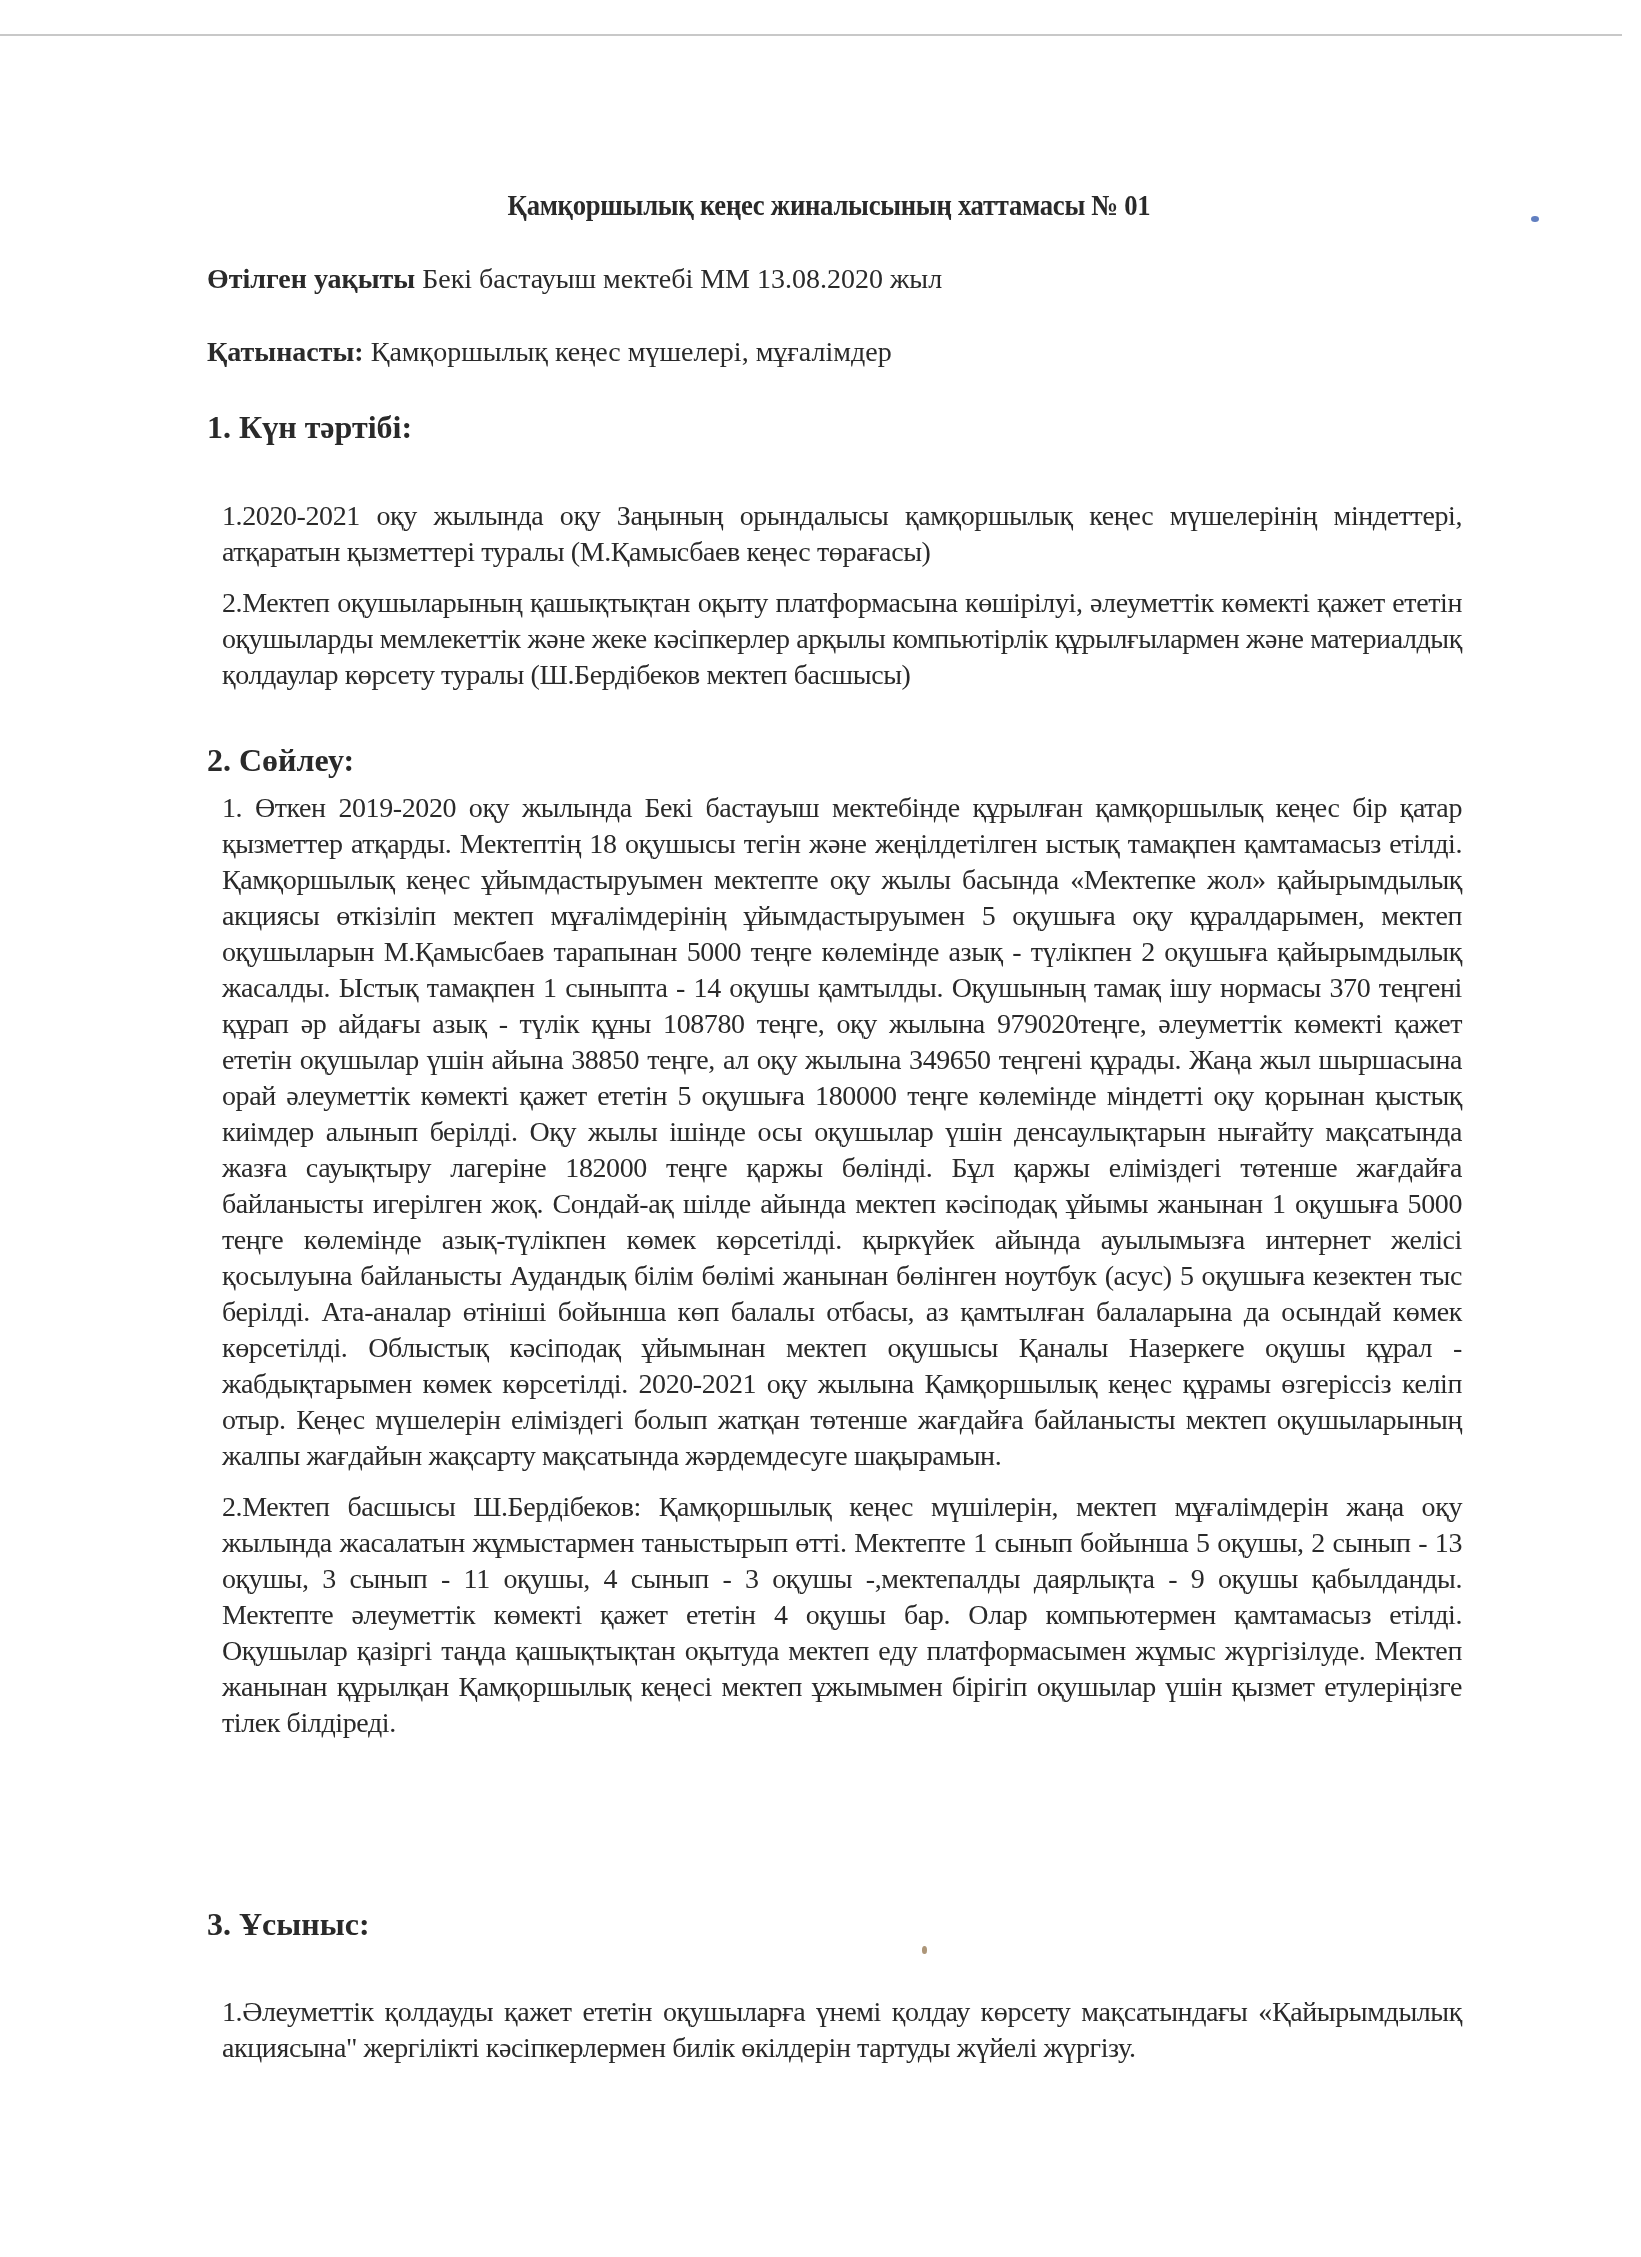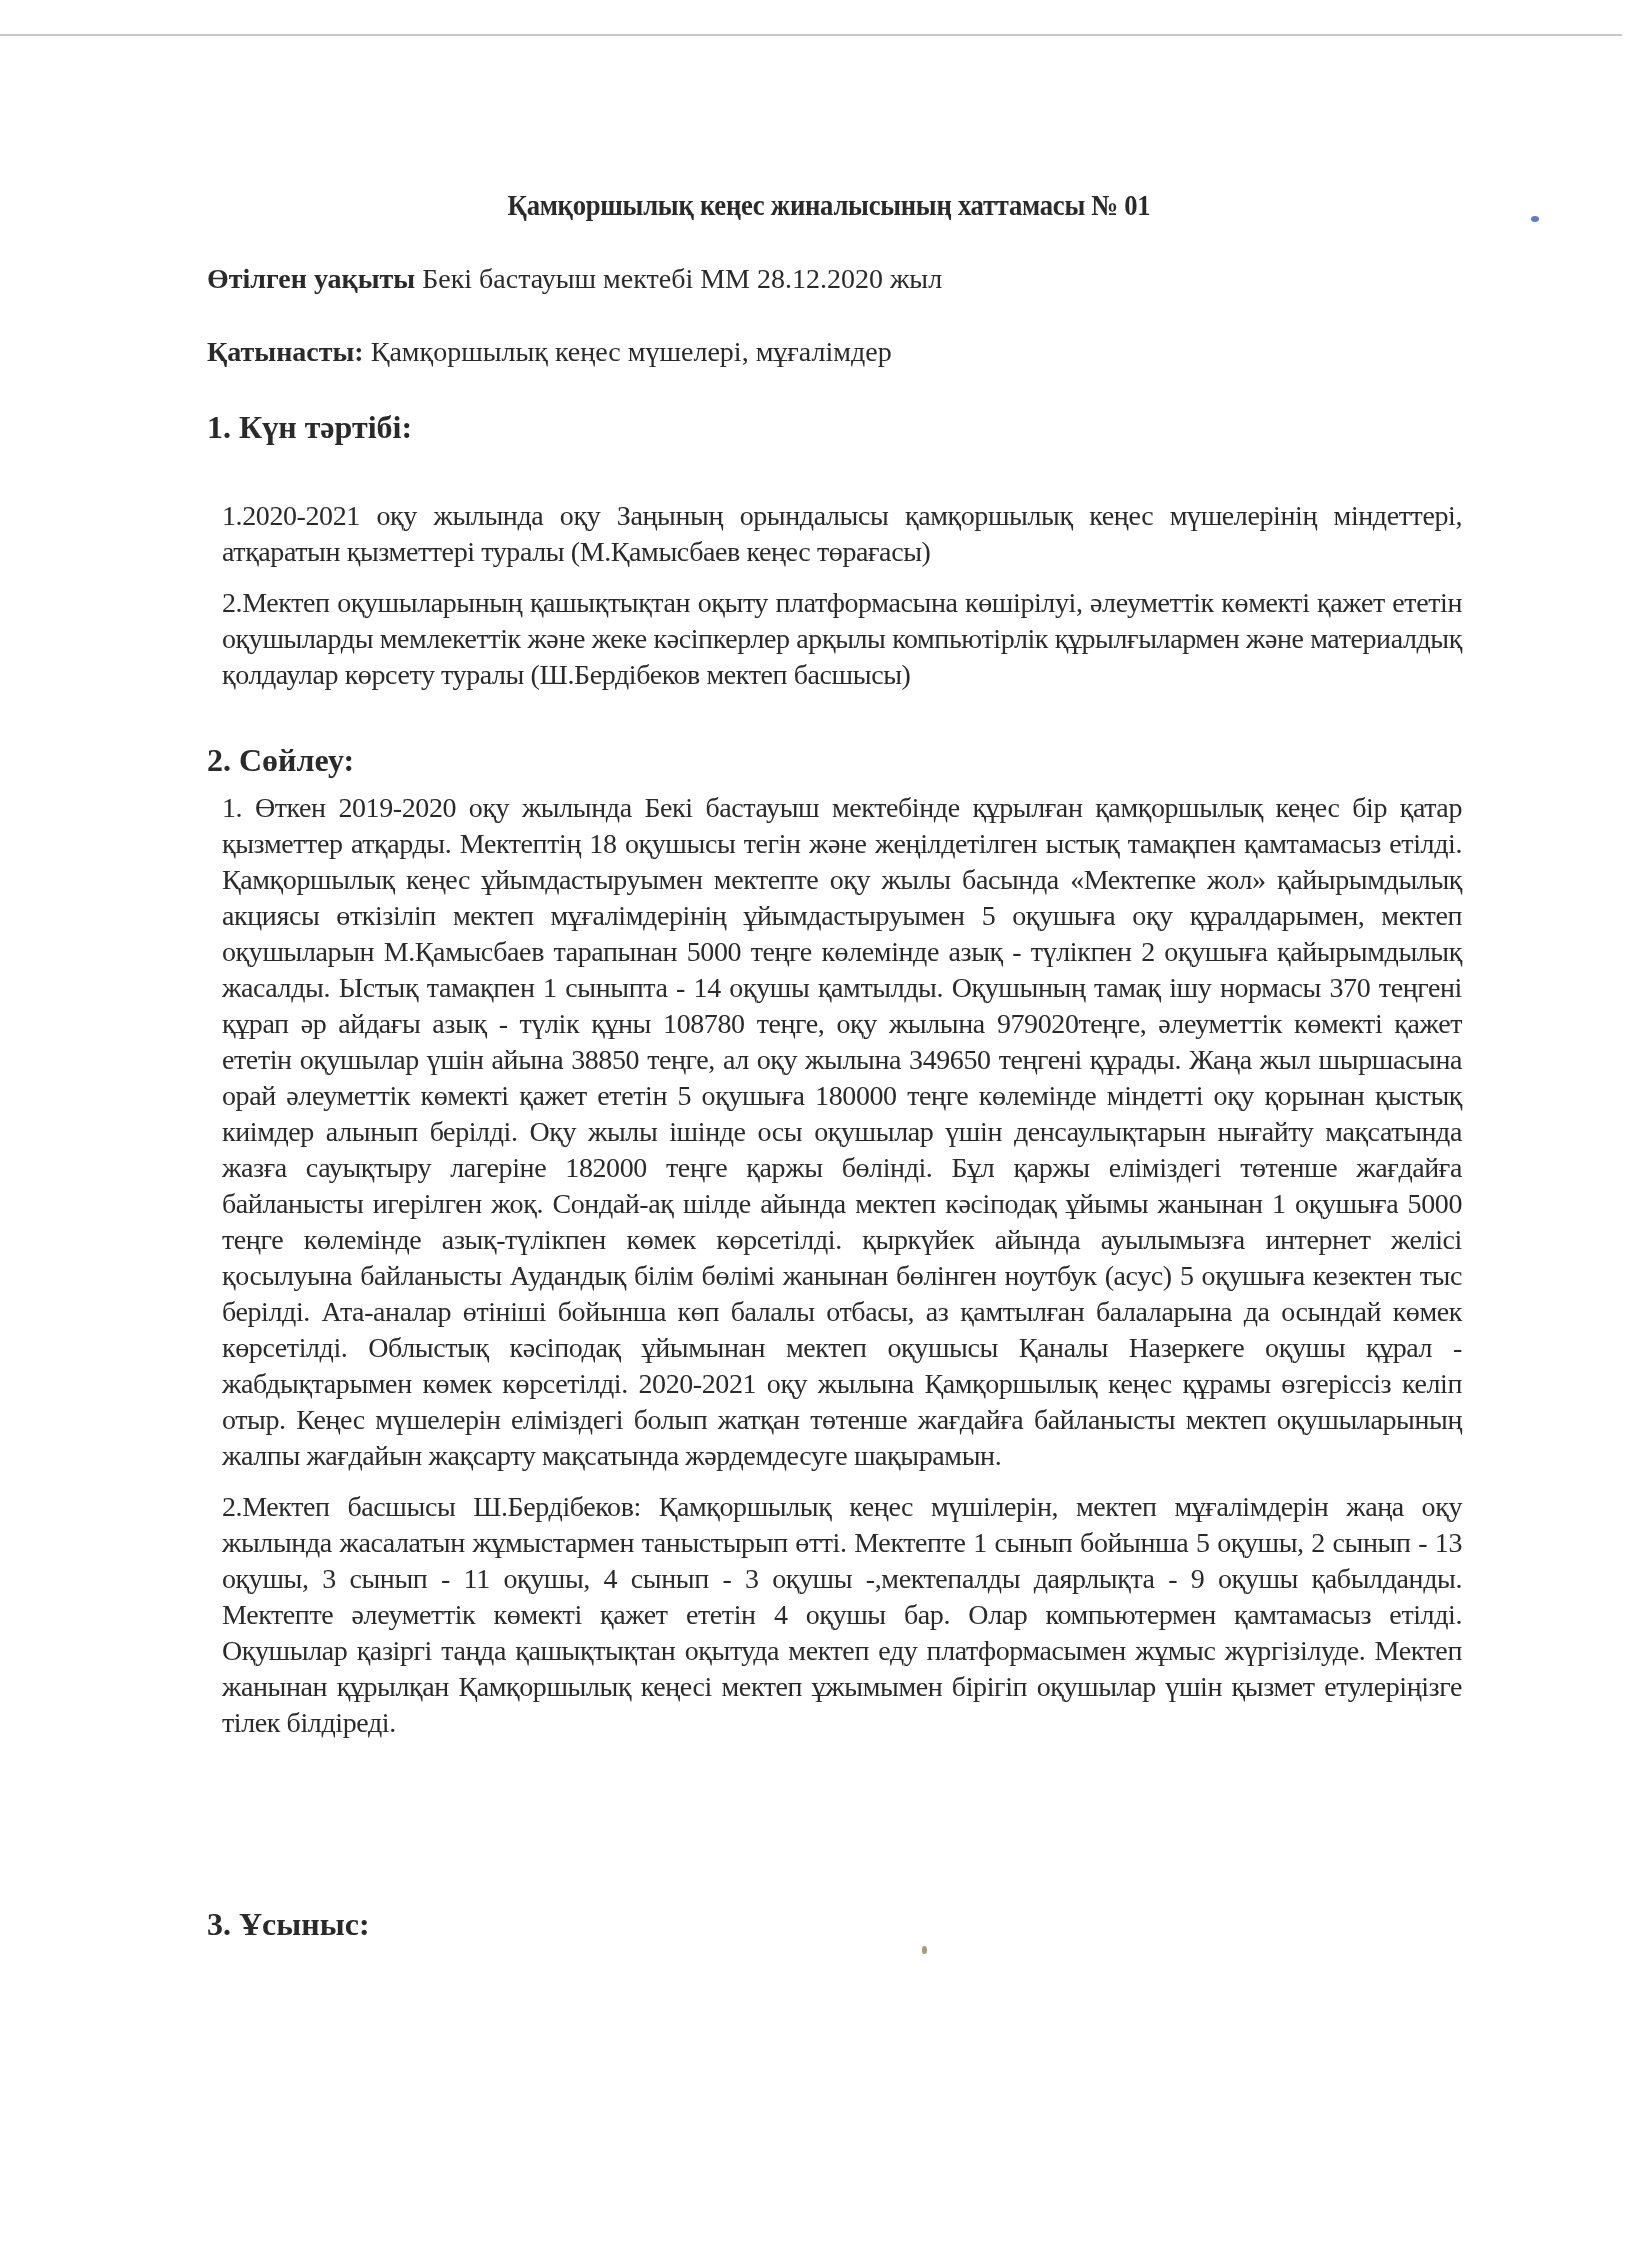--- a/index.html
+++ b/index.html
@@ -87,21 +87,21 @@
 <div class="top-rule"></div>
 <div class="speck"></div>
 <div class="speck2"></div>
 
 <div class="page">
 
   <div class="title">Қамқоршылық кеңес жиналысының хаттамасы № 01</div>
 
   <div class="line-meta" style="top:263px;">
     <b>Өтілген уақыты</b>
-    <span>Бекі бастауыш мектебі ММ 28.12.2020 жыл</span>
+    <span>Бекі бастауыш мектебі ММ 13.08.2020 жыл</span>
   </div>
 
   <div class="line-meta" style="top:336px;">
     <b>Қатынасты:</b>
     <span>Қамқоршылық кеңес мүшелері, мұғалімдер</span>
   </div>
 
   <div class="heading" style="top:409px;">1. Күн тәртібі:</div>
   <div class="para" style="top:483px;">
     <p>1.2020-2021 оқу жылында оқу Заңының орындалысы қамқоршылық кеңес мүшелерінің міндеттері, атқаратын қызметтері туралы (М.Қамысбаев кеңес төрағасы)</p>
@@ -109,16 +109,17 @@
   </div>
 
   <div class="heading" style="top:742px;">2. Сөйлеу:</div>
   <div class="para" style="top:775px;">
     <p>1. Өткен 2019-2020 оқу жылында Бекі бастауыш мектебінде құрылған қамқоршылық кеңес бір қатар қызметтер атқарды. Мектептің 18 оқушысы тегін және жеңілдетілген ыстық тамақпен қамтамасыз етілді. Қамқоршылық кеңес ұйымдастыруымен мектепте оқу жылы басында «Мектепке жол» қайырымдылық акциясы өткізіліп мектеп мұғалімдерінің ұйымдастыруымен 5 оқушыға оқу құралдарымен, мектеп оқушыларын М.Қамысбаев тарапынан 5000 теңге көлемінде азық - түлікпен 2 оқушыға қайырымдылық жасалды. Ыстық тамақпен 1 сыныпта - 14 оқушы қамтылды. Оқушының тамақ ішу нормасы 370 теңгені құрап әр айдағы азық - түлік құны 108780 теңге, оқу жылына 979020теңге, әлеуметтік көмекті қажет ететін оқушылар үшін айына 38850 теңге, ал оқу жылына 349650 теңгені құрады. Жаңа жыл шыршасына орай әлеуметтік көмекті қажет ететін 5 оқушыға 180000 теңге көлемінде міндетті оқу қорынан қыстық киімдер алынып берілді. Оқу жылы ішінде осы оқушылар үшін денсаулықтарын нығайту мақсатында жазға сауықтыру лагеріне 182000 теңге қаржы бөлінді. Бұл қаржы еліміздегі төтенше жағдайға байланысты игерілген жоқ. Сондай-ақ шілде айында мектеп кәсіподақ ұйымы жанынан 1 оқушыға 5000 теңге көлемінде азық-түлікпен көмек көрсетілді. қыркүйек айында ауылымызға интернет желісі қосылуына байланысты Аудандық білім бөлімі жанынан бөлінген ноутбук (асус) 5 оқушыға кезектен тыс берілді. Ата-аналар өтініші бойынша көп балалы отбасы, аз қамтылған балаларына да осындай көмек көрсетілді. Облыстық кәсіподақ ұйымынан мектеп оқушысы Қаналы Назеркеге оқушы құрал - жабдықтарымен көмек көрсетілді. 2020-2021 оқу жылына Қамқоршылық кеңес құрамы өзгеріссіз келіп отыр. Кеңес мүшелерін еліміздегі болып жатқан төтенше жағдайға байланысты мектеп оқушыларының жалпы жағдайын жақсарту мақсатында жәрдемдесуге шақырамын.</p>
     <p>2.Мектеп басшысы Ш.Бердібеков: Қамқоршылық кеңес мүшілерін, мектеп мұғалімдерін жаңа оқу жылында жасалатын жұмыстармен таныстырып өтті. Мектепте 1 сынып бойынша 5 оқушы, 2 сынып - 13 оқушы, 3 сынып - 11 оқушы, 4 сынып - 3 оқушы -,мектепалды даярлықта - 9 оқушы қабылданды. Мектепте әлеуметтік көмекті қажет ететін 4 оқушы бар. Олар компьютермен қамтамасыз етілді. Оқушылар қазіргі таңда қашықтықтан оқытуда мектеп еду платформасымен жұмыс жүргізілуде. Мектеп жанынан құрылқан Қамқоршылық кеңесі мектеп ұжымымен бірігіп оқушылар үшін қызмет етулеріңізге тілек білдіреді.</p>
   </div>
 
   <div class="heading" style="top:1898px;margin-top:8px;">3. Ұсыныс:</div>
   <div class="para" style="top:1979px;">
+    <p>1.Әлеуметтік қолдауды қажет ететін оқушыларға үнемі қолдау көрсету мақсатындағы «Қайырымдылық акциясына"  жергілікті кәсіпкерлермен билік өкілдерін тартуды жүйелі жүргізу.</p>
   </div>
 
 </div>
 
 
 </body></html>

